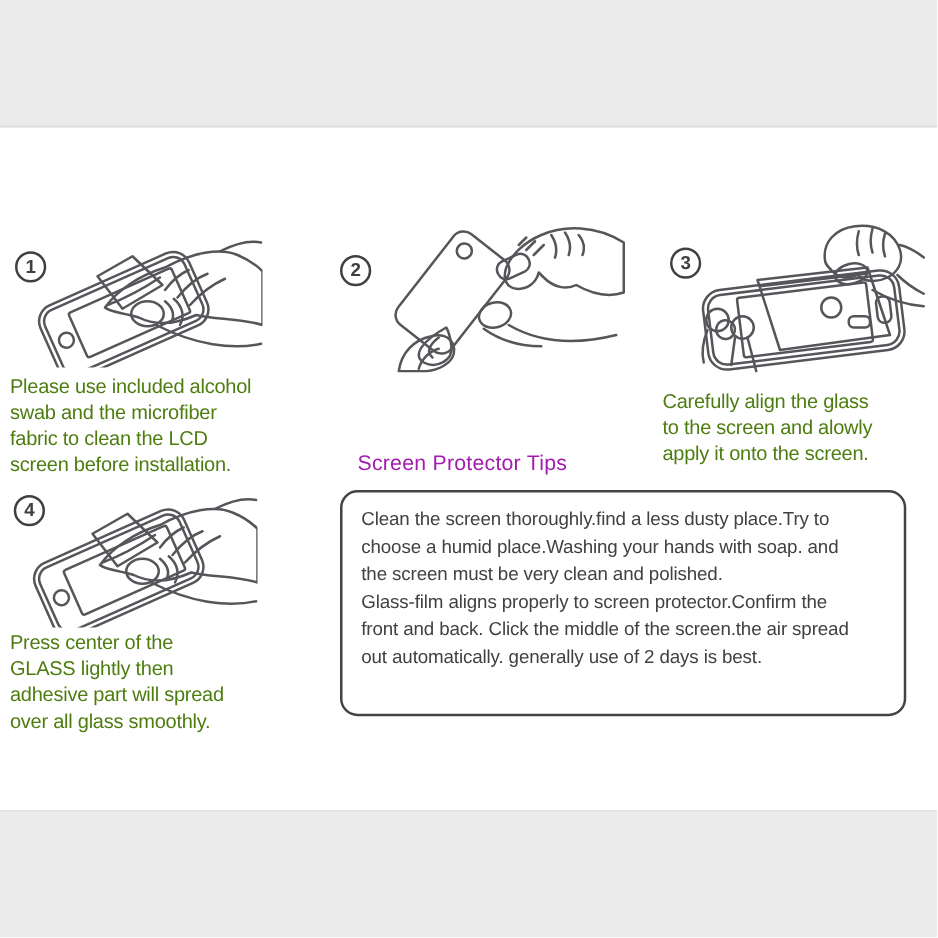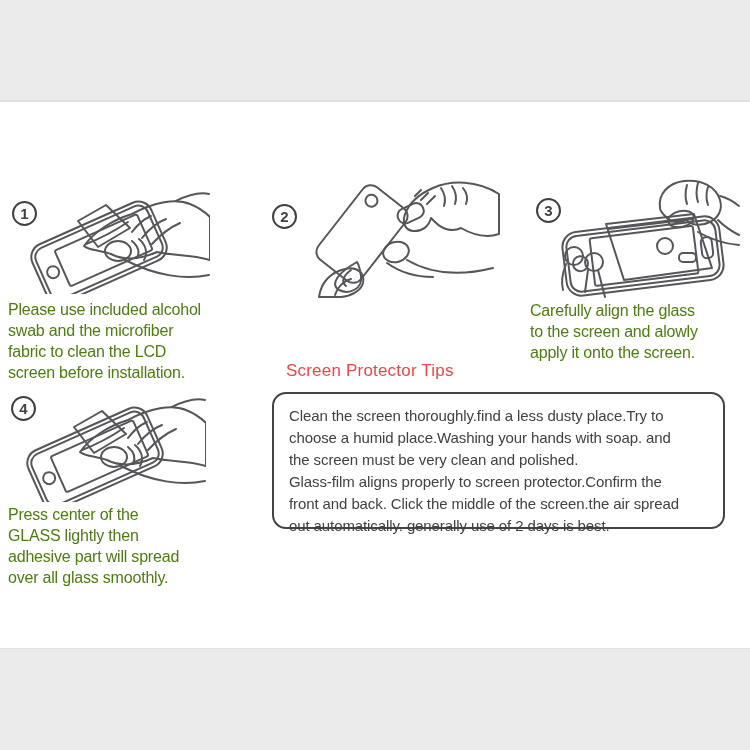--- a/index.html
+++ b/index.html
@@ -18,24 +18,24 @@
   }
   .illus{position:absolute;}
   .art path,.art rect,.art circle,.art ellipse{
     fill:none;stroke:#55565a;stroke-width:2;stroke-linecap:round;stroke-linejoin:round;
   }
   .caption{
     position:absolute;white-space:pre;font-size:16px;line-height:21px;
     letter-spacing:-0.2px;color:#4d7c0f;
   }
   .tips-heading{
-    position:absolute;left:286px;top:361px;font-size:17px;letter-spacing:0.2px;color:#ef4444;
+    position:absolute;left:286px;top:361px;font-size:17px;letter-spacing:0.2px;color:#a21caf;
   }
   .tips-box{
-    position:absolute;left:272px;top:392px;width:453px;height:137px;
+    position:absolute;left:272px;top:392px;width:453px;height:181px;
     border:2.6px solid #434346;border-radius:14px;box-sizing:border-box;background:#fff;
   }
   .tips-body{
     position:absolute;left:15px;top:11px;white-space:pre;
     font-size:15px;line-height:22px;letter-spacing:-0.1px;color:#414042;
   }
 </style>
 </head>
 <body>
 
@@ -117,21 +117,21 @@
     <rect x="131" y="75" width="17" height="9" rx="4"></rect>
     <path d="M112 30 C110 16 120 5 136 3 C154 1 168 9 172 22 C175 32 170 40 162 44 C154 48 144 48 138 42 C130 46 122 44 117 38 C114 35 112 33 112 30 Z" fill="#fff"></path>
     <ellipse cx="133" cy="41" rx="13" ry="8" fill="#fff" transform="rotate(-12 133 41)"></ellipse>
     <path d="M139 7 C137 14 137 20 139 26"></path>
     <path d="M150 5 C148 12 148 18 150 24"></path>
     <path d="M160 9 C158 15 158 21 160 27"></path>
     <path d="M172 18 C180 20 186 24 191 28"></path>
     <path d="M170 42 C178 50 185 54 191 57"></path>
     <path d="M150 54 C164 62 177 66 191 67"></path>
   </svg>
-  <div class="caption" style="left:530px;top:300px">Carefully align the glass
+  <div class="caption" style="left:530px;top:311px">Carefully align the glass
 to the screen and alowly
 apply it onto the screen.</div>
 
   <div class="badge" style="left:11px;top:396px">
     <span>4</span>
   </div>
   <svg class="illus art" style="left:24px;top:392px" width="182" height="110" viewBox="0 0 182 106">
     <g transform="rotate(-24 70 62)">
       <rect x="5" y="33" width="130" height="63" rx="14" fill="#fff"></rect>
       <rect x="9" y="37" width="122" height="55" rx="10"></rect>

